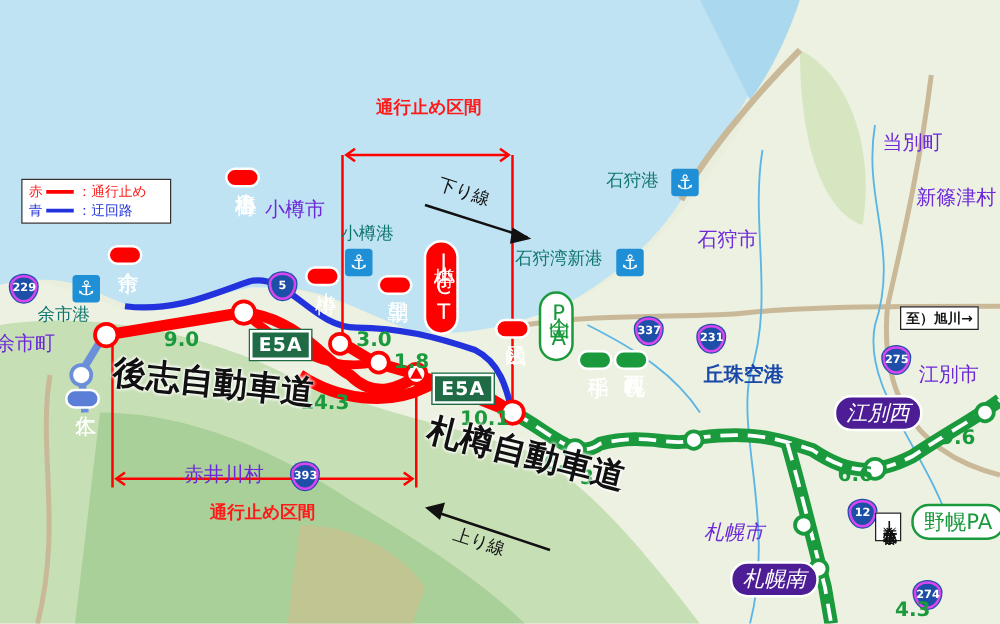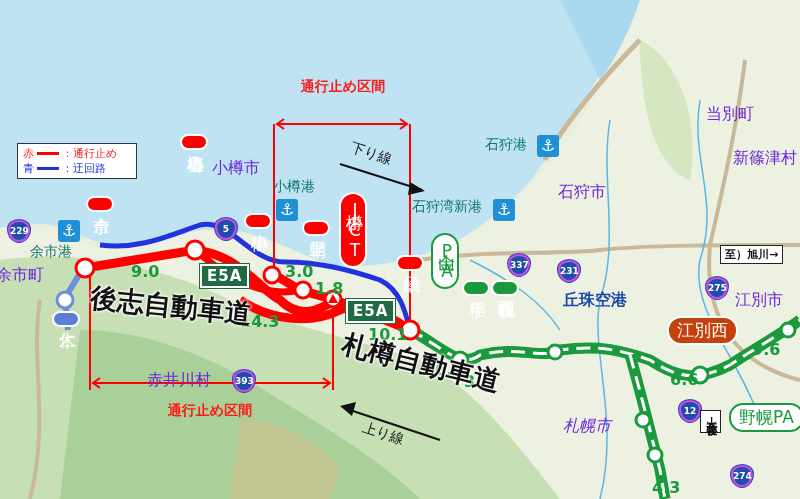--- a/index.html
+++ b/index.html
@@ -11,21 +11,21 @@
   .legend .row { display: flex; align-items: center; gap: 3px; }
   .legend .sw { display: inline-block; width: 22px; height: 3px; }
   .red { color: #ff1a1a; }
   .blue { color: #2233dd; }
   .label-red { color: #ff1a1a; font-size: 14px; font-weight: bold; text-align: center; line-height: 20px; }
   .vpill { position: absolute; background: #ff0000; color: #fff; border-radius: 14px; font-size: 17px; line-height: 20px; text-align: center; width: 28px; padding: 6px 0; border: 2px solid #fff; writing-mode: vertical-rl; text-orientation: upright; font-weight: normal; }
   .vpill.green { background: #1a9a3c; }
   .vpill.greenout { background: #fff; color: #1a9a3c; border: 2px solid #1a9a3c; }
   .vpill.blue { background: #5b7fd6; }
   .hpill { position: absolute; background: #fff; color: #1a9a3c; border: 2px solid #1a9a3c; border-radius: 14px; font-size: 17px; padding: 1px 8px; white-space: nowrap; }
-  .hpill.fill { background: #c2410c; color: #fff; border-color: #fff; }
+  .hpill.fill { background: #4c1d95; color: #fff; border-color: #fff; font-style: italic; }
   .place { position: absolute; color: #6d28d9; font-size: 16px; white-space: nowrap; }
   .port { position: absolute; color: #0f766e; font-size: 14px; white-space: nowrap; }
   .anchor { position: absolute; width: 22px; height: 22px; background: #1f8fd6; border-radius: 3px; color: #fff; font-size: 16px; text-align: center; line-height: 22px; }
   .shield { position: absolute; width: 22px; height: 22px; background: #1e4fa8; border: 2px solid #d946ef; box-shadow: 0 0 0 1px #1e4fa8; border-radius: 50% 50% 50% 50% / 40% 40% 60% 60%; color: #fff; font-size: 9px; text-align: center; line-height: 18px; font-weight: bold; }
   .e5a { position: absolute; background: #1f6b46; color: #fff; font-size: 15px; font-weight: bold; padding: 1px 5px; border: 2px solid #fff; outline: 1px solid #1f6b46; letter-spacing: 1px; }
   .km { position: absolute; color: #1a9a3c; font-size: 16px; font-weight: bold; }
   .bigroad { position: absolute; font-size: 27px; font-weight: bold; color: #111; text-shadow: 0 0 3px #fff, 0 0 3px #fff, 0 0 3px #fff; white-space: nowrap; }
   .dirbox { position: absolute; background: #fff; border: 1.5px solid #222; font-size: 11px; font-weight: bold; color: #111; padding: 1px 4px; white-space: nowrap; }
   .dirbox.v { writing-mode: vertical-rl; text-orientation: upright; padding: 4px 2px; }
   .dirtext { position: absolute; font-size: 14px; color: #111; white-space: nowrap; }
@@ -165,31 +165,32 @@
   <div class="vpill" style="left:302px;top:220px;">朝里</div>
   <div class="vpill" style="left:339px;top:192px;">小樽JCT</div>
   <div class="vpill" style="left:396px;top:255px;">銭函</div>
   <div class="vpill blue" style="left:52px;top:311px;">仁木</div>
 
   <div class="vpill greenout" style="left:431px;top:233px;">金山PA</div>
   <div class="vpill green" style="left:462px;top:280px;">手稲</div>
   <div class="vpill green" style="left:491px;top:280px;">札幌西</div>
   <div class="hpill fill" style="left:667px;top:316px;">江別西</div>
   <div class="hpill" style="left:729px;top:403px;">野幌PA</div>
+  <div class="hpill fill" style="left:584px;top:449px;">札幌南</div>
 
   <div class="km" style="left:131px;top:262px;">9.0</div>
   <div class="km" style="left:240px;top:312px;">14.3</div>
   <div class="km" style="left:285px;top:262px;">3.0</div>
   <div class="km" style="left:315px;top:279px;">1.8</div>
   <div class="km" style="left:368px;top:325px;">10.1</div>
   <div class="km" style="left:435px;top:360px;">6.1</div>
   <div class="km" style="left:464px;top:372px;">3.5</div>
   <div class="km" style="left:670px;top:370px;">6.6</div>
   <div class="km" style="left:752px;top:340px;">9.6</div>
-  <div class="km" style="left:652px;top:478px;">4.3</div>
+  <div class="km" style="left:716px;top:478px;">4.3</div>
 
   <div class="bigroad" style="left:90px;top:288px;transform:rotate(6deg);">後志自動車道</div>
   <div class="bigroad" style="left:340px;top:345px;transform:rotate(14deg);">札樽自動車道</div>
 
   <div class="dirtext" style="left:350px;top:145px;transform:rotate(18deg);">下り線</div>
   <div class="dirtext" style="left:362px;top:425px;transform:rotate(18deg);">上り線</div>
   <div class="dirbox" style="left:720px;top:245px;">至）旭川→</div>
   <div class="dirbox v" style="left:700px;top:410px;">至）苫小牧↓</div>
 </div>
 

